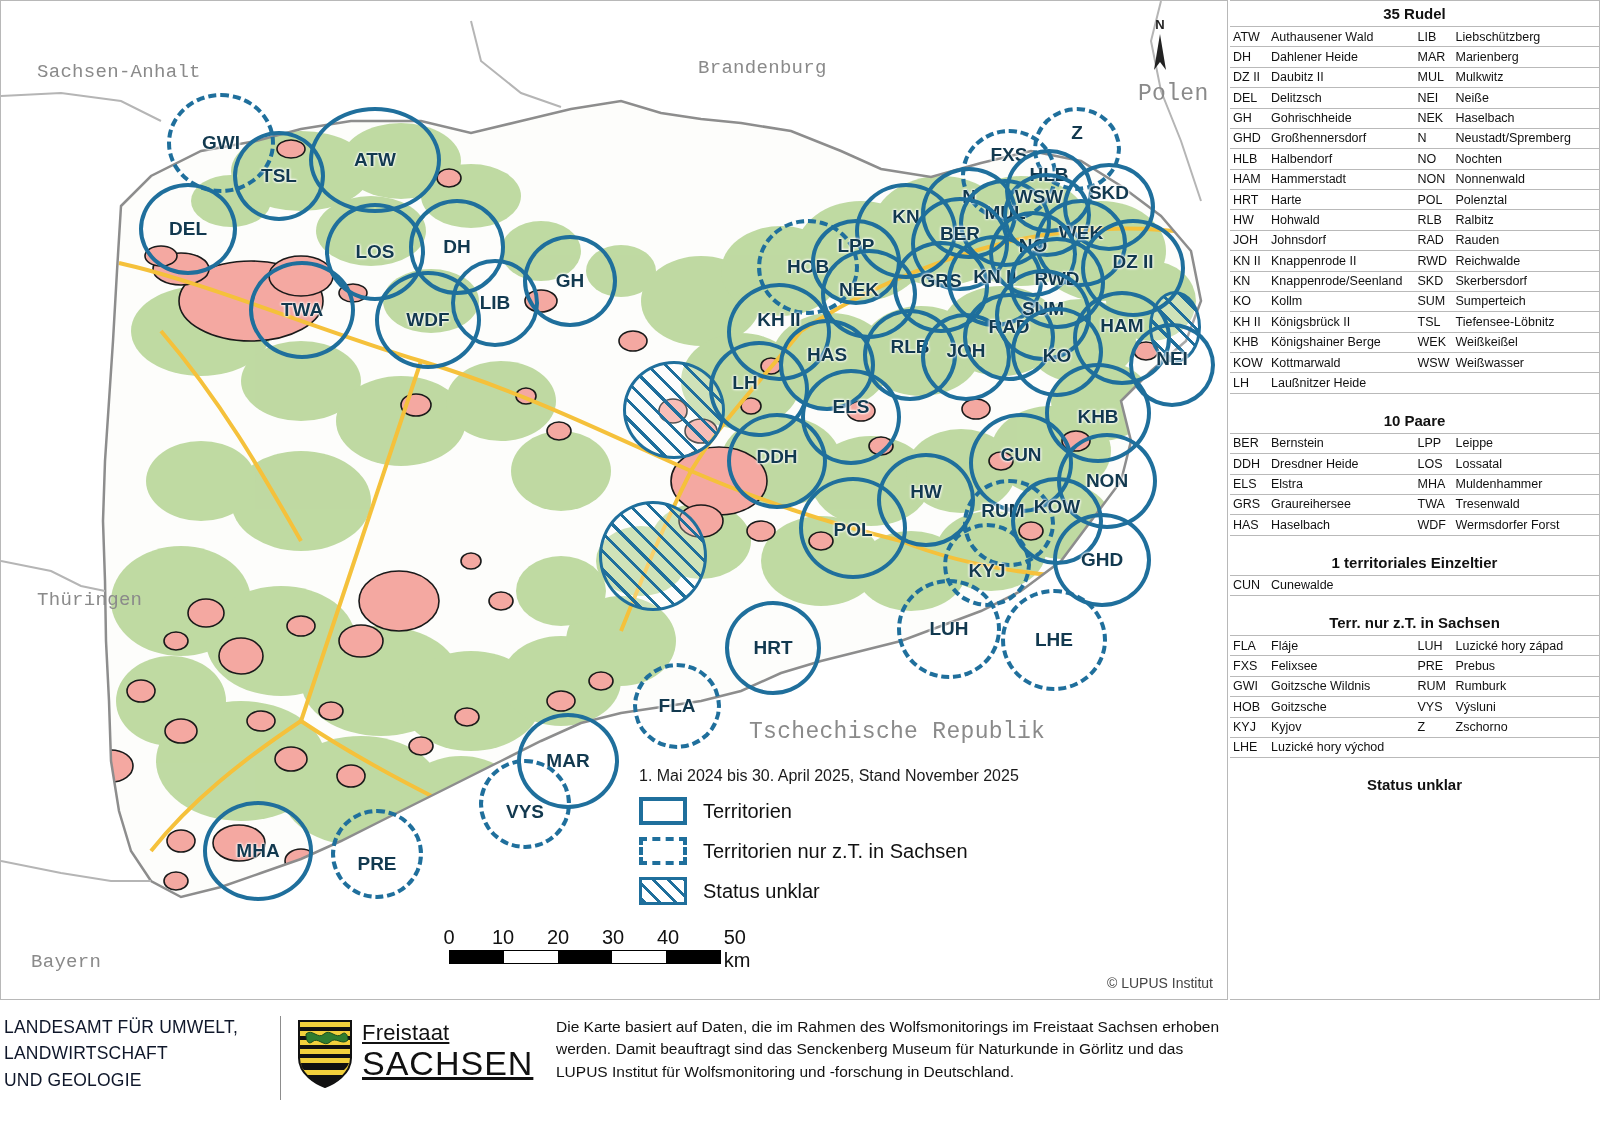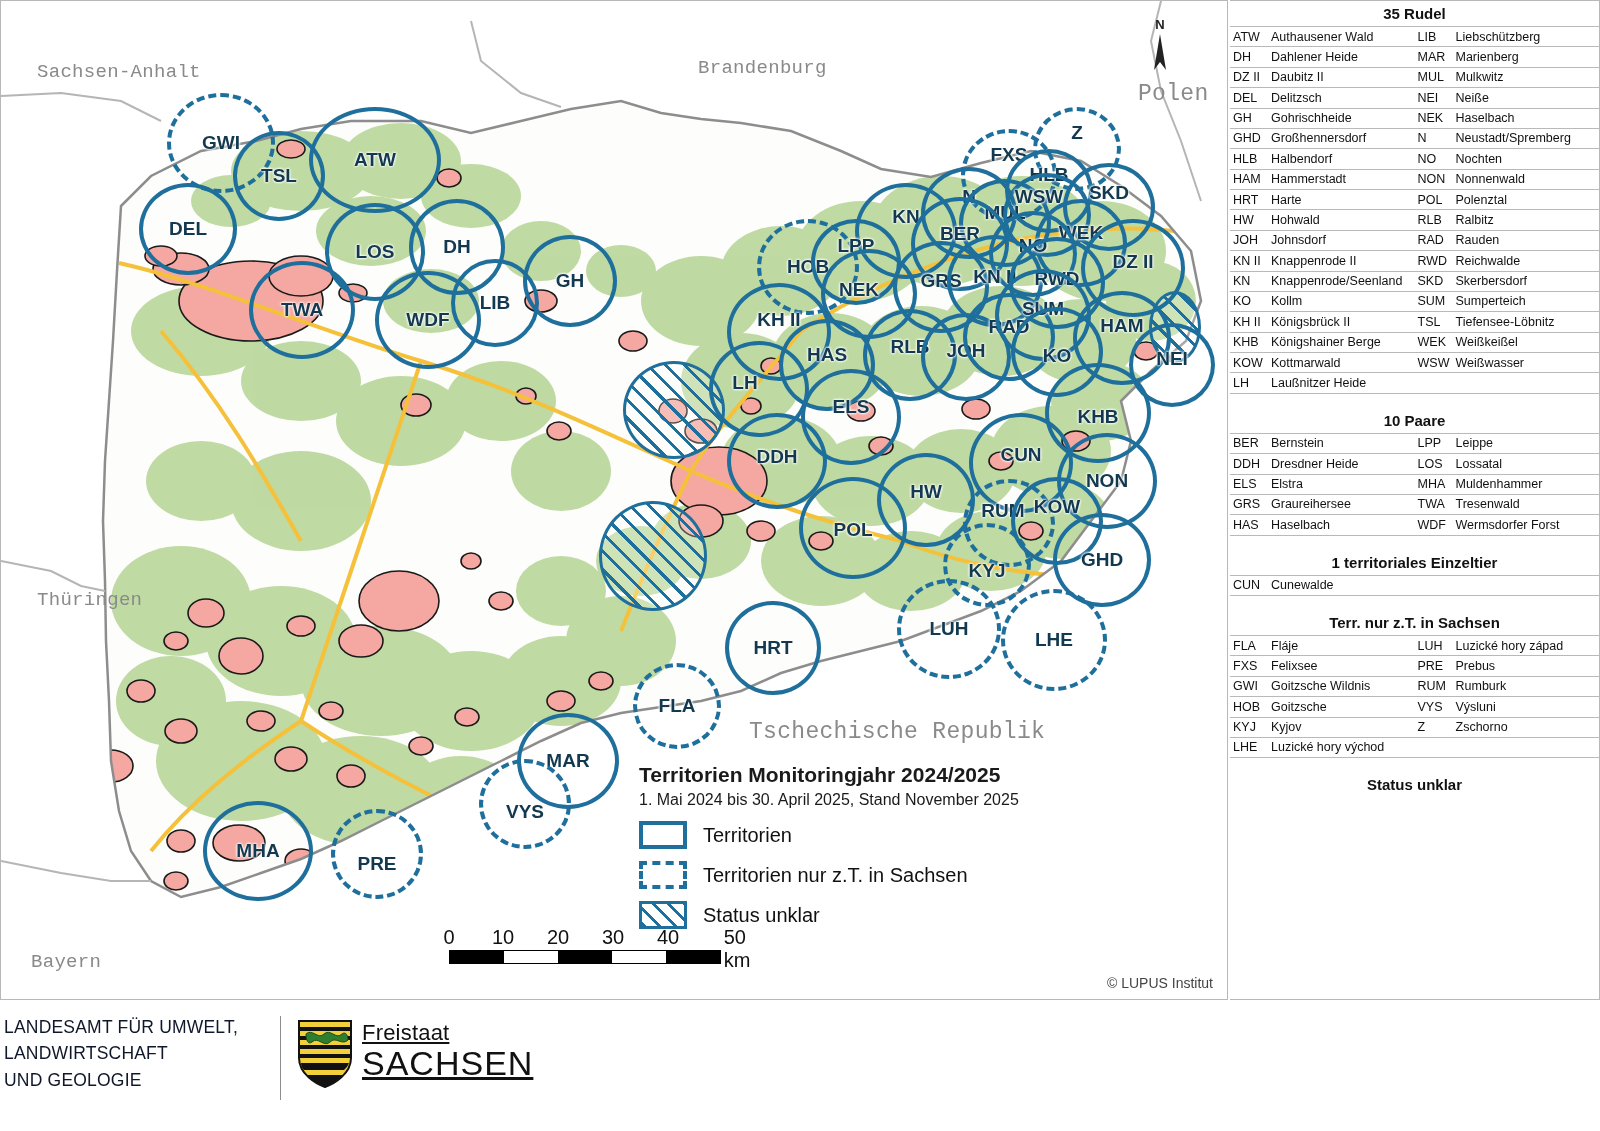--- a/index.html
+++ b/index.html
@@ -463,21 +463,20 @@
         <span style="position:relative;top:8px">VYS</span>
       </div>
     <div class="terr" style="left:202px;top:800px;width:110px;height:100px;">
         <span>MHA</span>
       </div>
     <div class="terr dashed" style="left:330px;top:808px;width:92px;height:90px;">
         <span style="position:relative;top:10px">PRE</span>
       </div>
 
     <div id="map-legend">
-      <div class="lg-title">Territorien Monitoringjahr 2024/2025</div>
       <div class="lg-sub">1. Mai 2024 bis 30. April 2025, Stand November 2025</div>
 
       <div class="lg-row">
         <div class="lg-swatch"></div>
         <div class="lg-text">Territorien</div>
       </div>
       <div class="lg-row">
         <div class="lg-swatch dashed"></div>
         <div class="lg-text">Territorien nur z.T. in Sachsen</div>
       </div>
@@ -743,15 +742,16 @@
       </g>
       <path d="M10,16 C16,10 22,22 28,16 C34,10 40,22 46,16 C50,13 52,18 52,22
                C46,28 40,18 34,24 C28,30 22,18 16,24 C12,27 10,22 10,16 Z" fill="#2f7d2f" stroke="#1a4d1a" stroke-width="1"></path>
     </svg>
 
     <div id="fs-text">
       <div class="fs1">Freistaat</div>
       <div class="fs2">SACHSEN</div>
     </div>
 
+    <div id="disclaimer">Die Karte basiert auf Daten, die im Rahmen des Wolfsmonitorings im Freistaat Sachsen erhoben werden. Damit beauftragt sind das Senckenberg Museum für Naturkunde in Görlitz und das LUPUS Institut für Wolfsmonitoring und -forschung in Deutschland.</div>
   </div>
 
 </div>
 
 </body></html>

